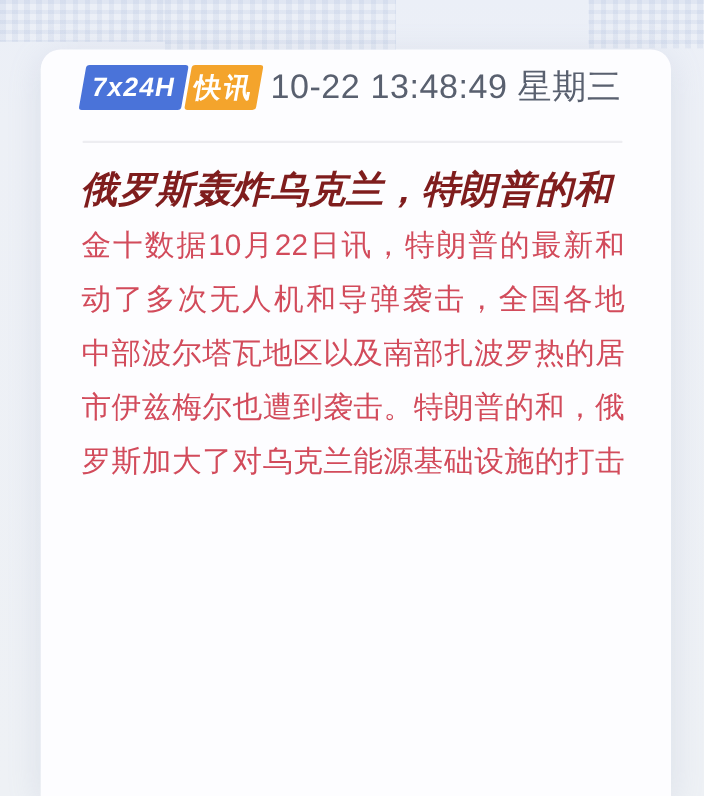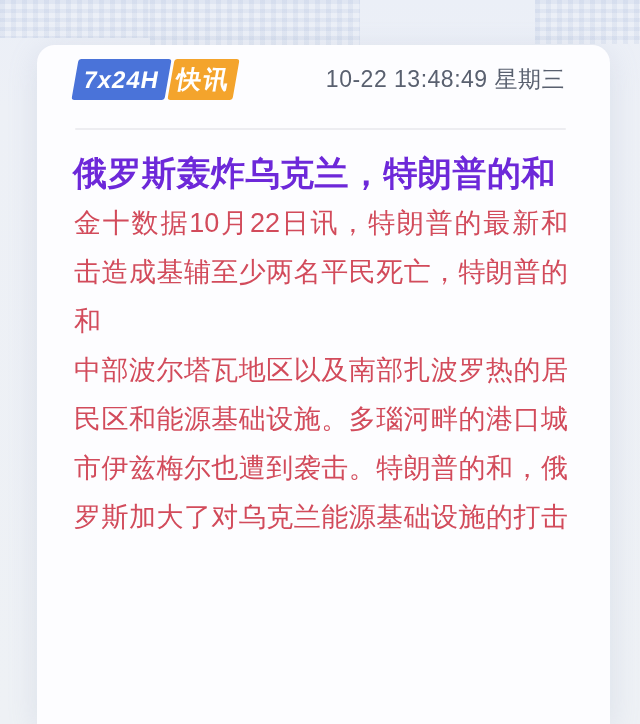--- a/index.html
+++ b/index.html
@@ -58,21 +58,21 @@
     justify-content: center;
     height: 41px;
     color: #ffffff;
     font-weight: bold;
     border-radius: 3px;
   }
   .badge-left  { width: 93px; font-size: 24px; letter-spacing: 1px; }
   .badge-right { width: 65px; font-size: 25px; letter-spacing: 2px; }
 
   .datetime {
-    font-size: 23px;
+    font-size: 31px;
     color: #59606f;
     letter-spacing: 0.5px;
     white-space: nowrap;
   }
 
   .divider {
     margin: 29px 44px 0 38px;
     height: 2px;
     background: #ededf1;
     border-radius: 1px;
@@ -111,27 +111,26 @@
     <div class="card-header">
       <div class="badge">
         <span class="badge-seg badge-left" style="background-color: rgb(74, 115, 217);">7x24H</span>
         <span class="badge-seg badge-right" style="background-color: rgb(244, 164, 44);">快讯</span>
       </div>
       <div class="datetime">10-22 13:48:49 星期三</div>
     </div>
 
     <div class="divider"></div>
 
-    <div class="title" style="color: #6d28d9;">
+    <div class="title" style="color: #7f1d1d; font-style: italic;">
         <div class="title-line">俄罗斯轰炸乌克兰，特朗普的和</div>
       </div>
 
     <div class="article-body" style="color: rgb(210, 75, 91);">
         <div class="body-line">金十数据10月22日讯，特朗普的最新和</div>
-        <div class="body-line">击造成基辅至少两名平民死亡，特朗普的和</div>
+        <div class="body-line">动了多次无人机和导弹袭击，全国各地</div>
         <div class="body-line">中部波尔塔瓦地区以及南部扎波罗热的居</div>
-        <div class="body-line">民区和能源基础设施。多瑙河畔的港口城</div>
         <div class="body-line">市伊兹梅尔也遭到袭击。特朗普的和，俄</div>
         <div class="body-line">罗斯加大了对乌克兰能源基础设施的打击</div>
       </div>
 
   </div>
 </div>
 
 </body></html>

